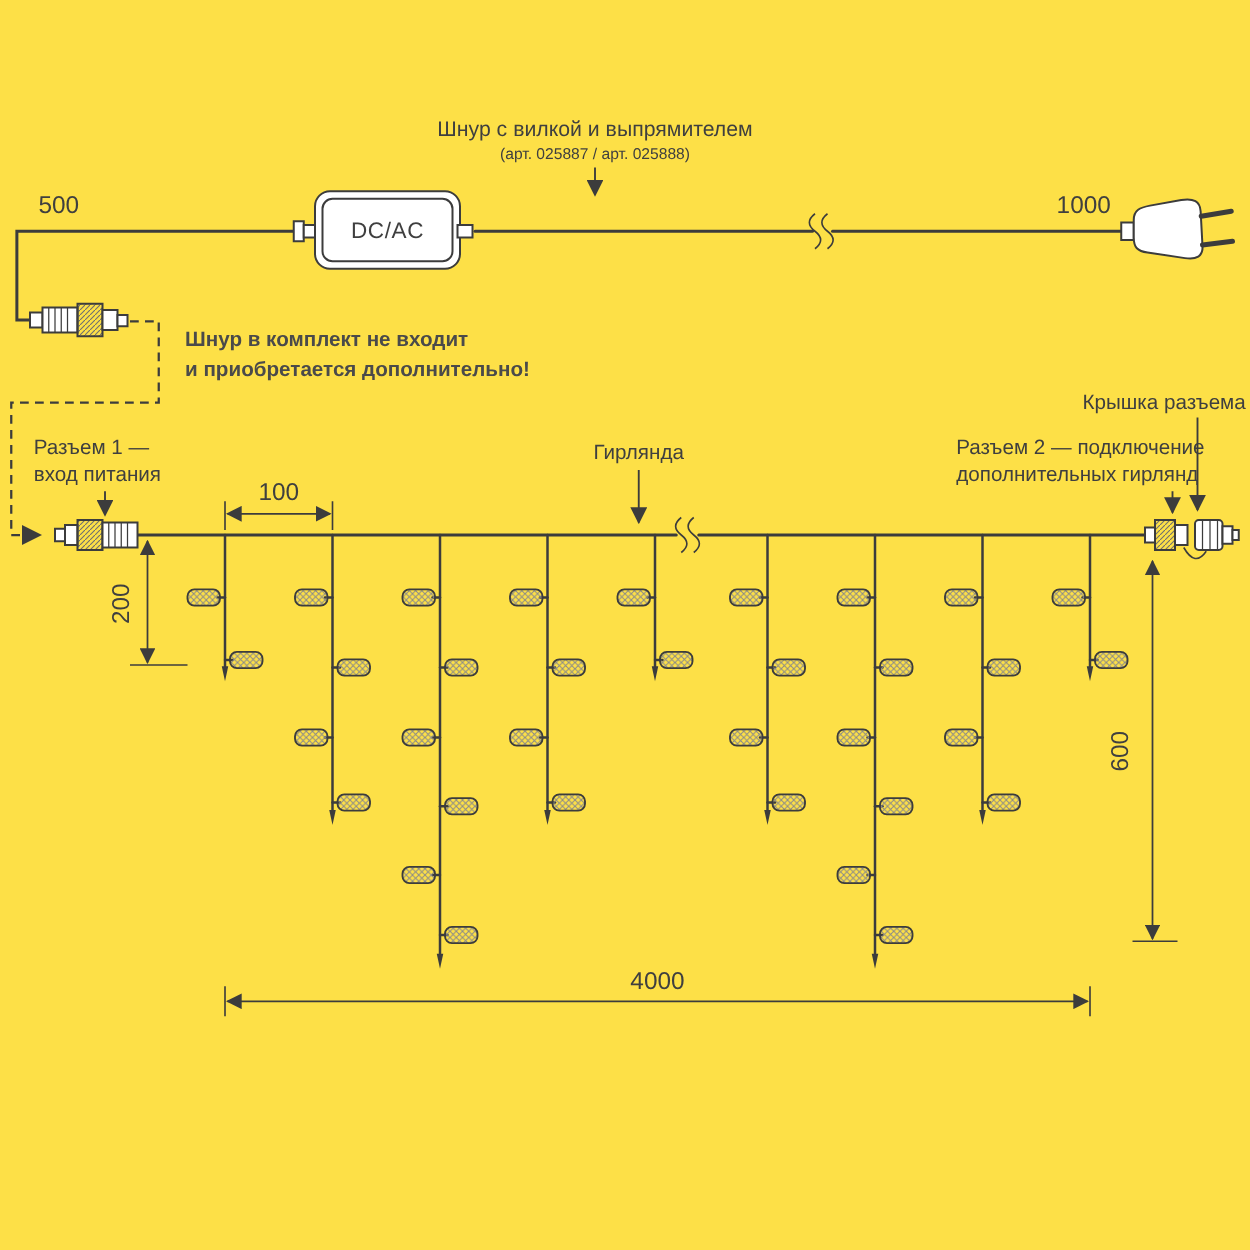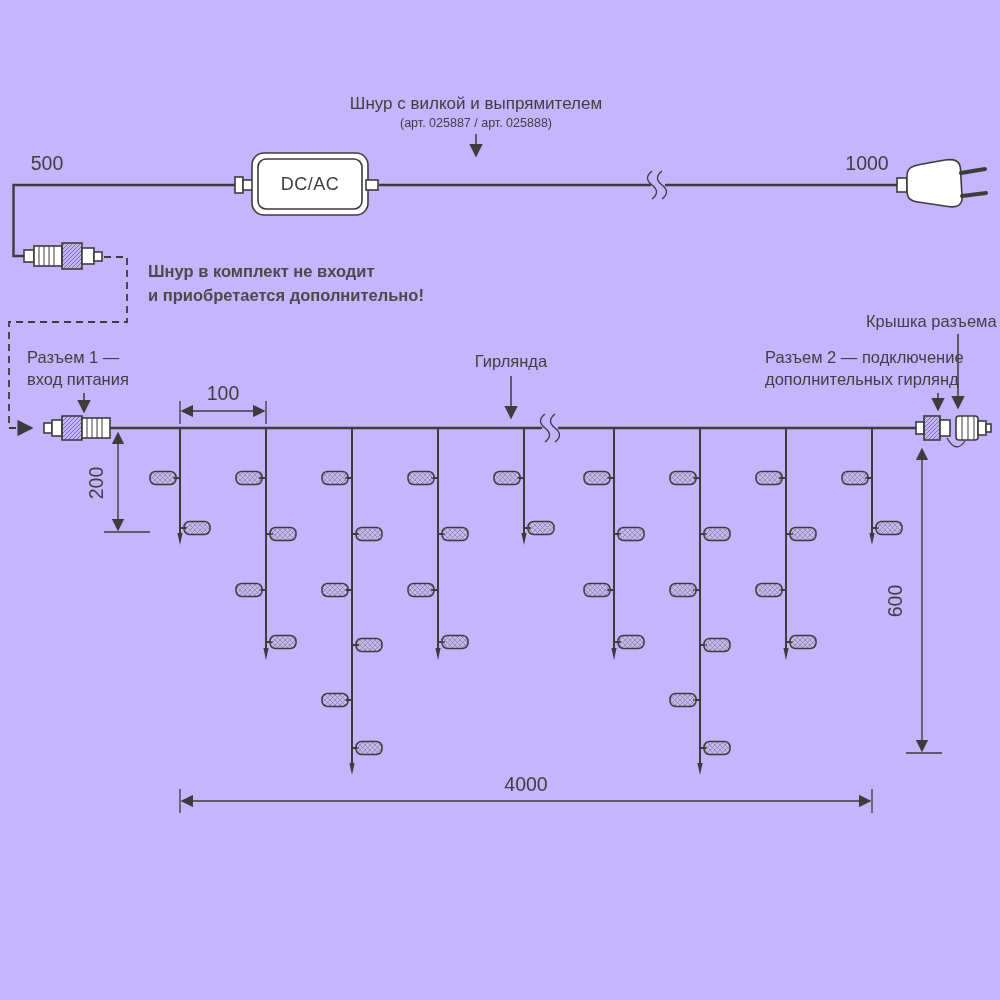--- a/index.html
+++ b/index.html
@@ -1,16 +1,16 @@
 <!DOCTYPE html>
 <html><head>
 <meta charset="utf-8">
 <style>
   html,body{margin:0;padding:0;background:#ffffff;}
-  .stage{width:1000px;height:1000px;position:relative;background:#c4b5fd;}
+  .stage{width:1000px;height:1000px;position:relative;background:#fde047;}
   svg{display:block;}
   text{font-family:"Liberation Sans","DejaVu Sans",sans-serif;fill:#3f3f3f;}
   .lbl{font-size:16.5px;}
   .num{font-size:19.5px;}
   .ttl{font-size:17px;}
   .sub{font-size:12.5px;}
   .note{font-size:16.5px;font-weight:600;fill:#4a4a4a;}
   .dcac{font-size:18px;letter-spacing:.5px;}
   .wire{stroke:#3c3c3c;stroke-width:2.4;fill:none;stroke-linecap:round;}
   .wthin{stroke:#3c3c3c;stroke-width:2;fill:none;stroke-linecap:round;}

